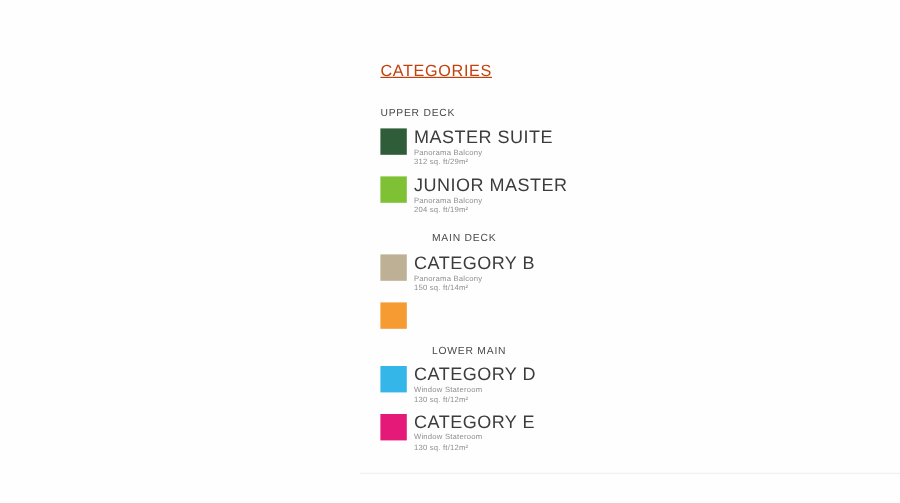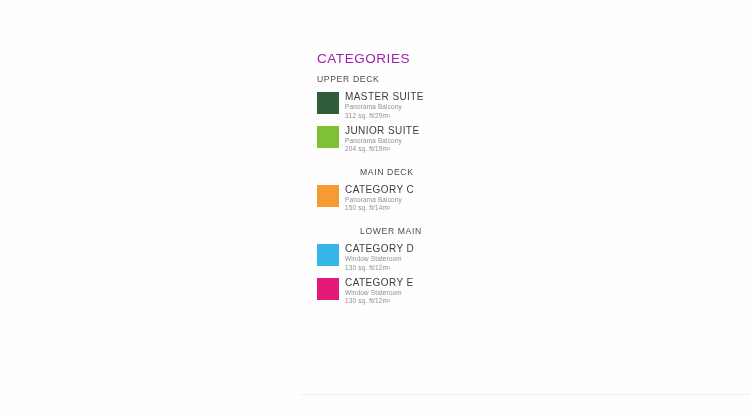--- a/index.html
+++ b/index.html
@@ -37,24 +37,25 @@
   #legend {
     position: absolute;
     left: 317px;
     top: 52px;
     width: 120px;
   }
 
   .legend-title {
     font-size: 13.5px;
     letter-spacing: 0.55px;
-    color: #a21caf;
+    color: #c2410c;
     font-weight: 400;
-    margin: 0 0 8px 0;
+    margin: 0 0 23px 0;
     line-height: 1.1;
+    text-decoration: underline;
   }
 
   .deck-group { margin-bottom: 2px; }
 
   .deck-label {
     font-size: 8.6px;
     letter-spacing: 0.65px;
     color: #4a4a4a;
     margin: 0 0 7px 0;
     line-height: 1.1;
@@ -71,21 +72,21 @@
     width: 22px;
     height: 22px;
     flex: 0 0 22px;
     margin-right: 6px;
     margin-top: 1px;
   }
 
   .cat-text { padding-top: 0px; }
 
   .cat-name {
-    font-size: 10px;
+    font-size: 15px;
     letter-spacing: 0.42px;
     color: #3c3c3c;
     line-height: 1.18;
     white-space: nowrap;
   }
 
   .cat-sub {
     font-size: 6.4px;
     letter-spacing: 0.18px;
     color: #8e8e8e;
@@ -117,35 +118,38 @@
             <span class="swatch" style="background: rgb(47, 93, 58);"></span>
             <div class="cat-text">
               <div class="cat-name">MASTER SUITE</div>
               <div class="cat-sub">Panorama Balcony</div>
               <div class="cat-size">312 sq. ft/29m²</div>
             </div>
           </div>
           <div class="cat-row">
             <span class="swatch" style="background: rgb(126, 193, 53);"></span>
             <div class="cat-text">
-              <div class="cat-name">JUNIOR SUITE</div>
+              <div class="cat-name">JUNIOR MASTER</div>
               <div class="cat-sub">Panorama Balcony</div>
               <div class="cat-size">204 sq. ft/19m²</div>
             </div>
           </div>
         </div>
         <div class="deck-group">
           <div class="deck-label">MAIN DECK</div>
           <div class="cat-row">
-            <span class="swatch" style="background: rgb(245, 155, 50);"></span>
+            <span class="swatch" style="background: rgb(189, 176, 148);"></span>
             <div class="cat-text">
-              <div class="cat-name">CATEGORY C</div>
+              <div class="cat-name">CATEGORY B</div>
               <div class="cat-sub">Panorama Balcony</div>
               <div class="cat-size">150 sq. ft/14m²</div>
             </div>
+          </div>
+          <div class="cat-row">
+            <span class="swatch" style="background: rgb(245, 155, 50);"></span>
           </div>
         </div>
         <div class="deck-group">
           <div class="deck-label">LOWER MAIN</div>
           <div class="cat-row">
             <span class="swatch" style="background: rgb(52, 183, 232);"></span>
             <div class="cat-text">
               <div class="cat-name">CATEGORY D</div>
               <div class="cat-sub">Window Stateroom</div>
               <div class="cat-size">130 sq. ft/12m²</div>

